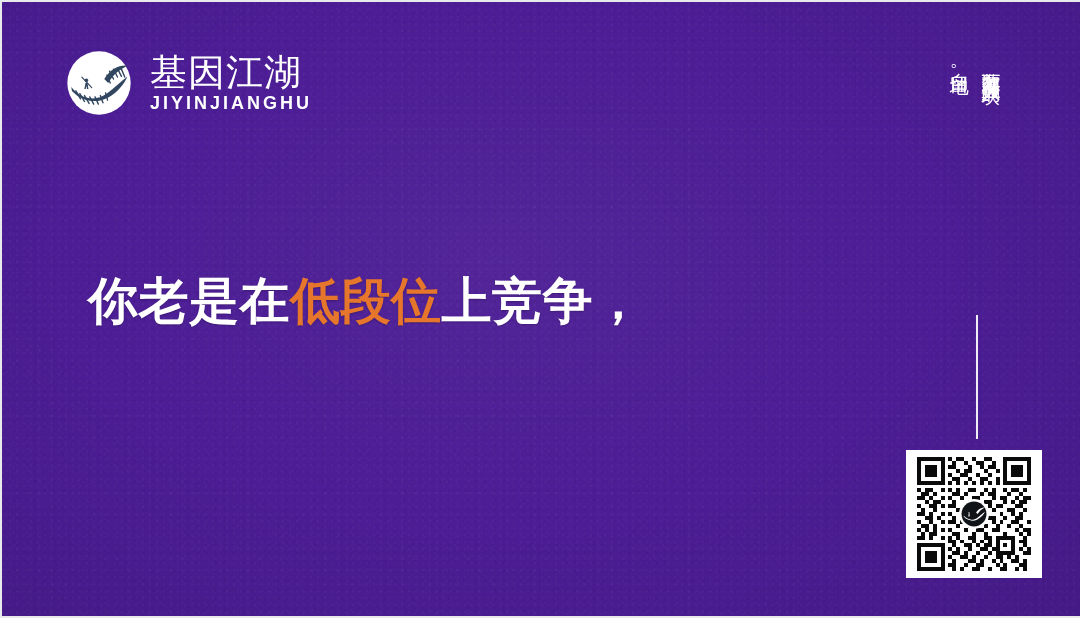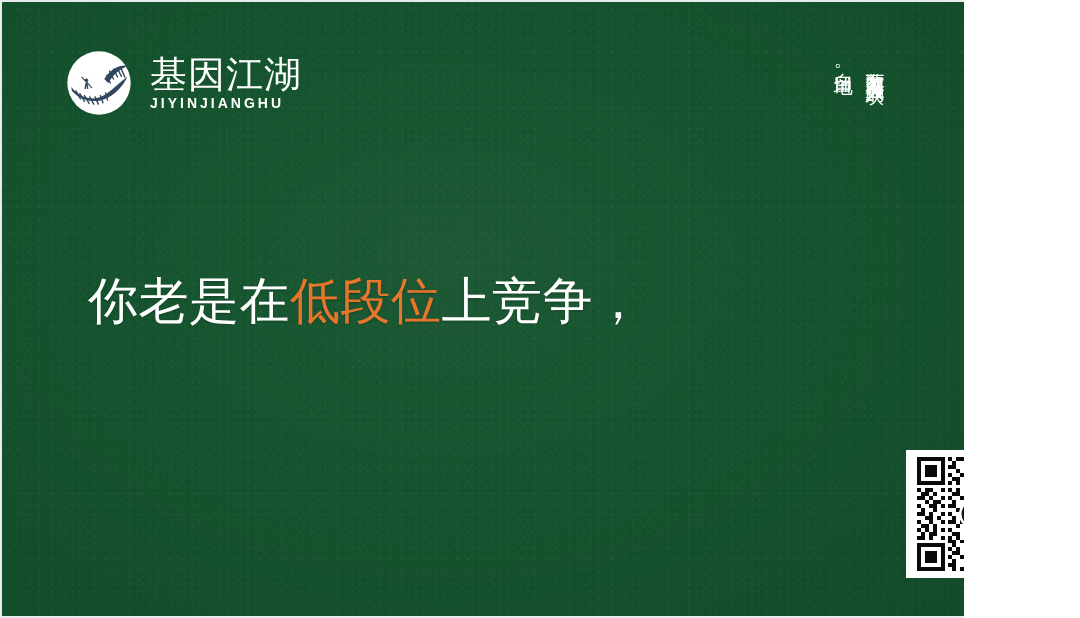--- a/index.html
+++ b/index.html
@@ -11,24 +11,24 @@
   body {
     width: 1080px;
     height: 618px;
     overflow: hidden;
     font-family: "Liberation Sans", "DejaVu Sans", sans-serif;
   }
 
   
   #poster {
     position: relative;
-    width: 964px;
+    width: 1080px;
     height: 618px;
     box-sizing: border-box;
-    background-color: #14532d;
+    background-color: #4c1d95;
     overflow: hidden;
     border-top: 2px solid #e9eaec;
     border-left: 2px solid #e9eaec;
     border-bottom: 2px solid #e9eaec;
     border-right: 0;
   }
   
   #poster::before {
     content: "";
     position: absolute;
@@ -75,39 +75,39 @@
   }
   #brand-cn {
     font-size: 37px;
     line-height: 1.02;
     font-weight: 500;
     color: #ffffff;
     letter-spacing: 1px;
     white-space: nowrap;
   }
   #brand-en {
-    font-size: 14px;
+    font-size: 18px;
     line-height: 1;
     font-weight: 700;
     color: #ffffff;
     letter-spacing: 3.0px;
     white-space: nowrap;
   }
 
   
   #headline {
     position: absolute;
     left: 86px;
     top: 252px;
     width: 780px;
   }
   .headline-line {
     font-size: 50px;
     line-height: 95px;
-    font-weight: 400;
+    font-weight: 700;
     color: #ffffff;
     letter-spacing: 0.5px;
     white-space: nowrap;
     text-shadow: 0 1px 2px rgba(0,0,0,0.22);
   }
   .hl-accent { color: #e5762b; }
 
   
   #tagline {
     position: absolute;

